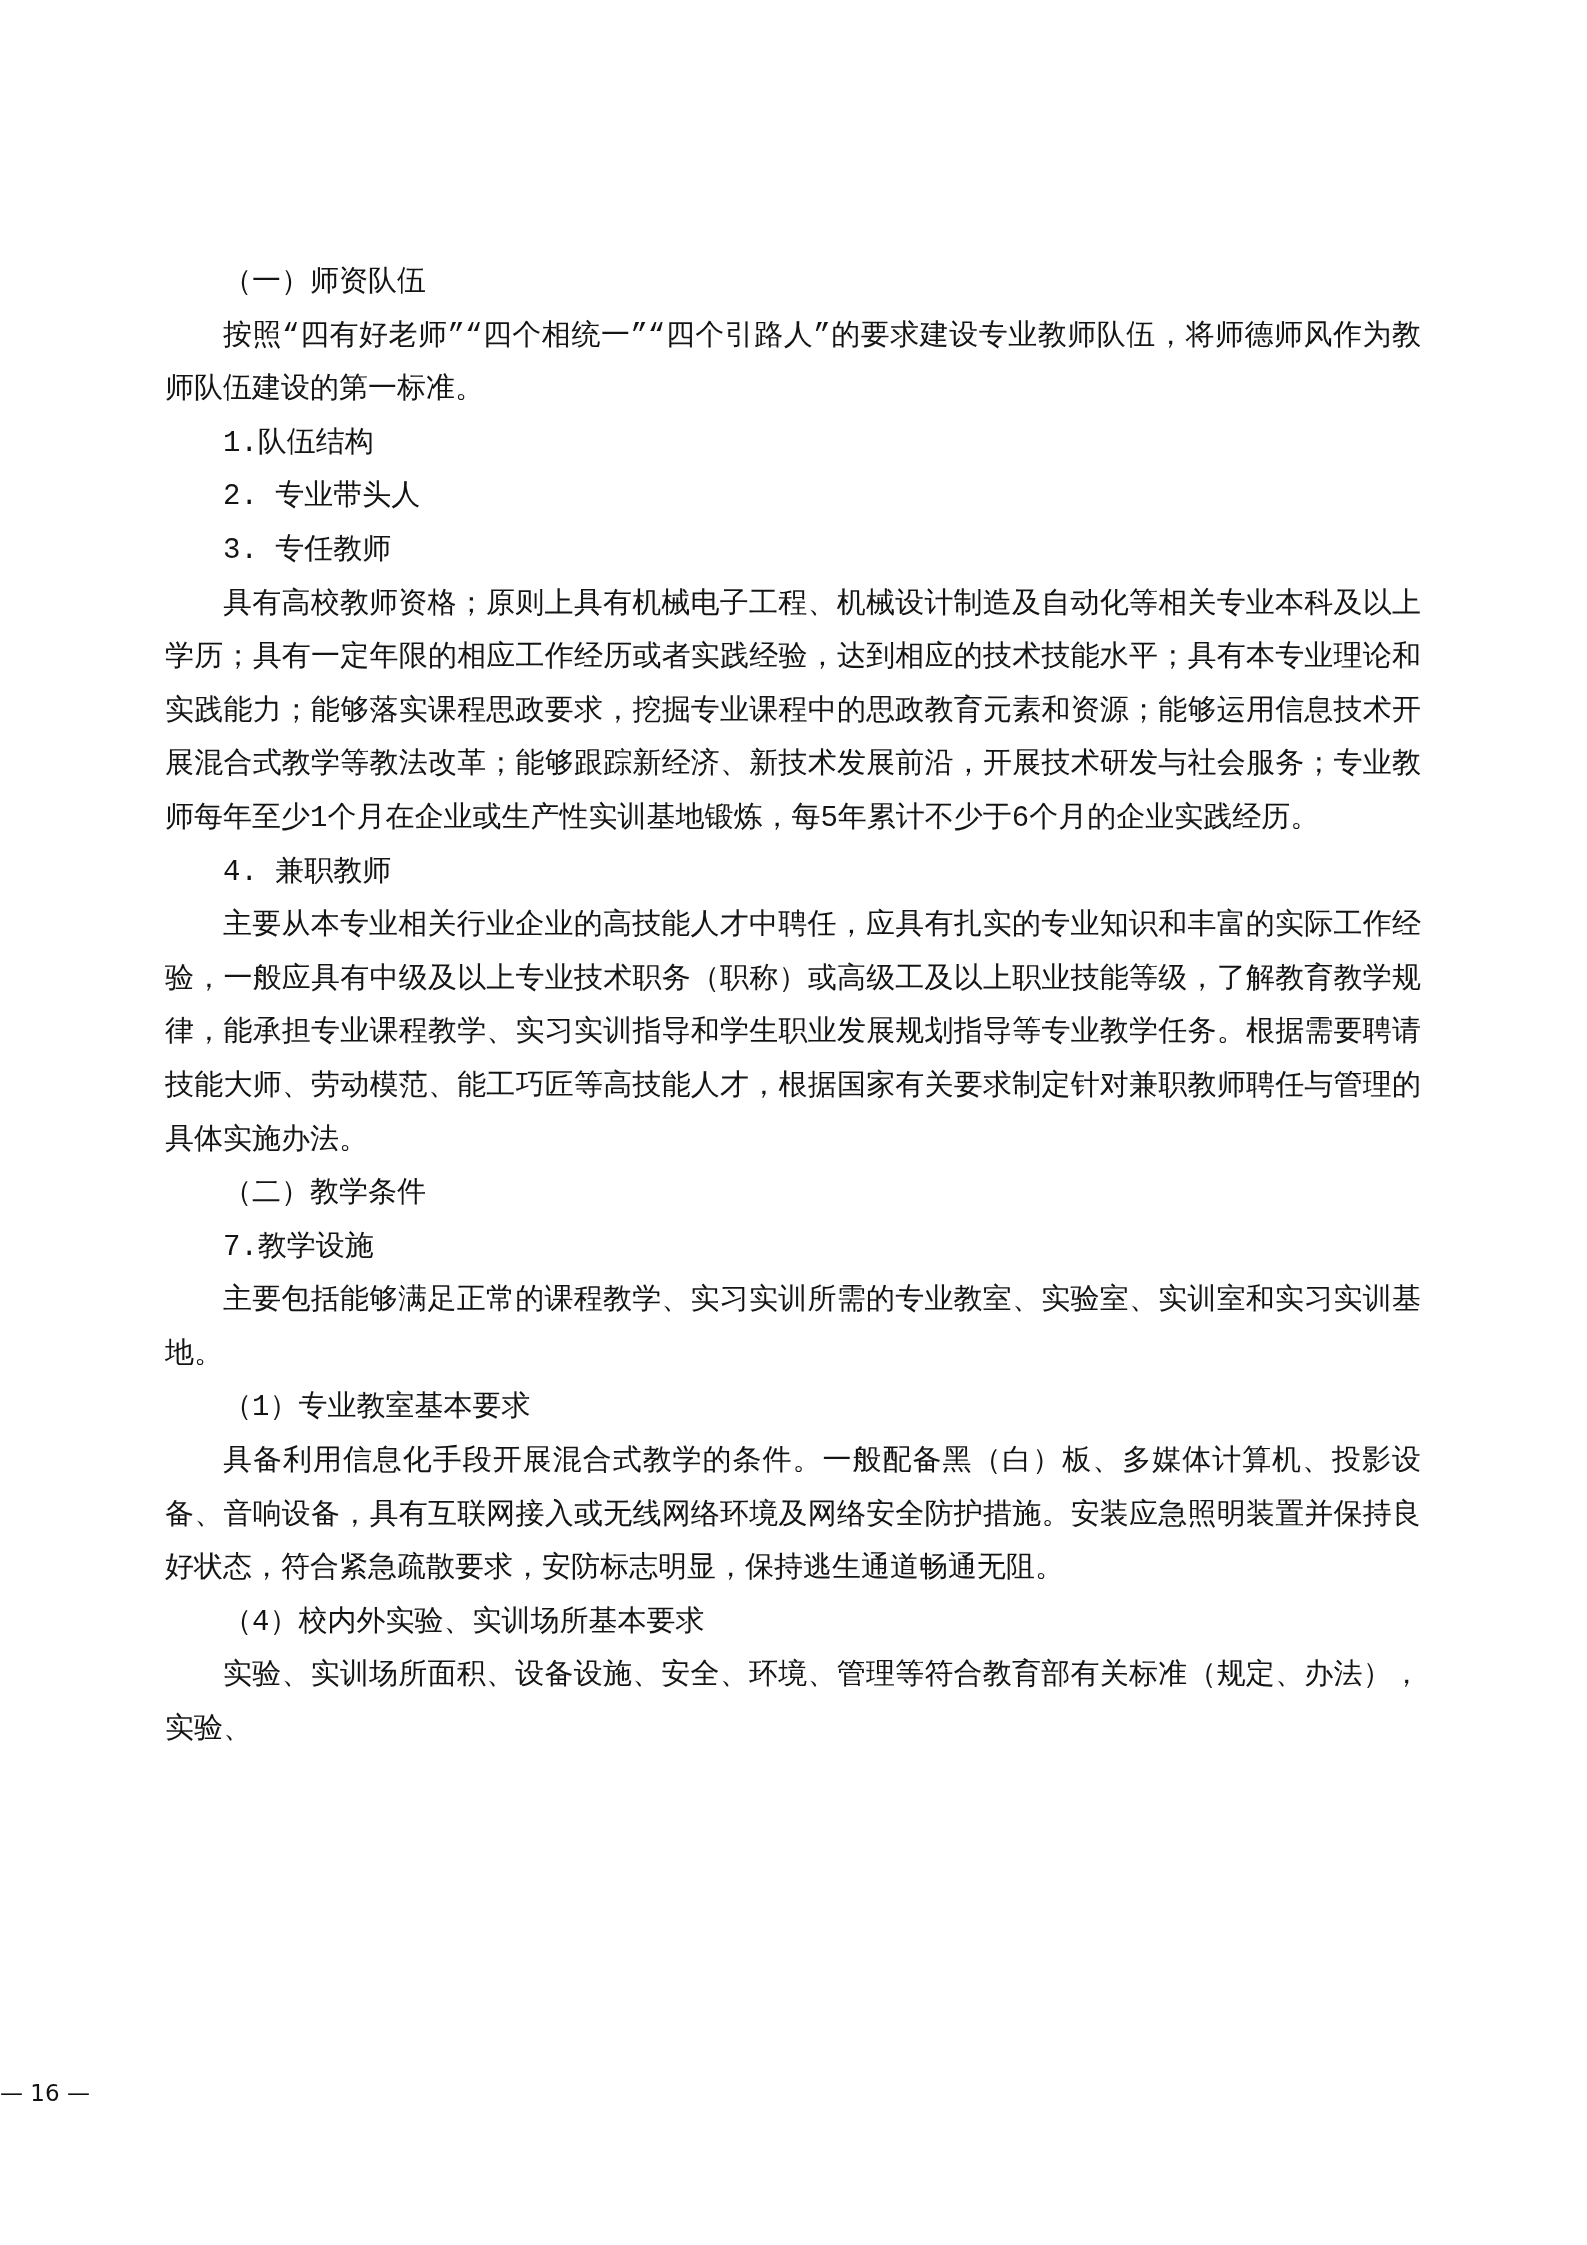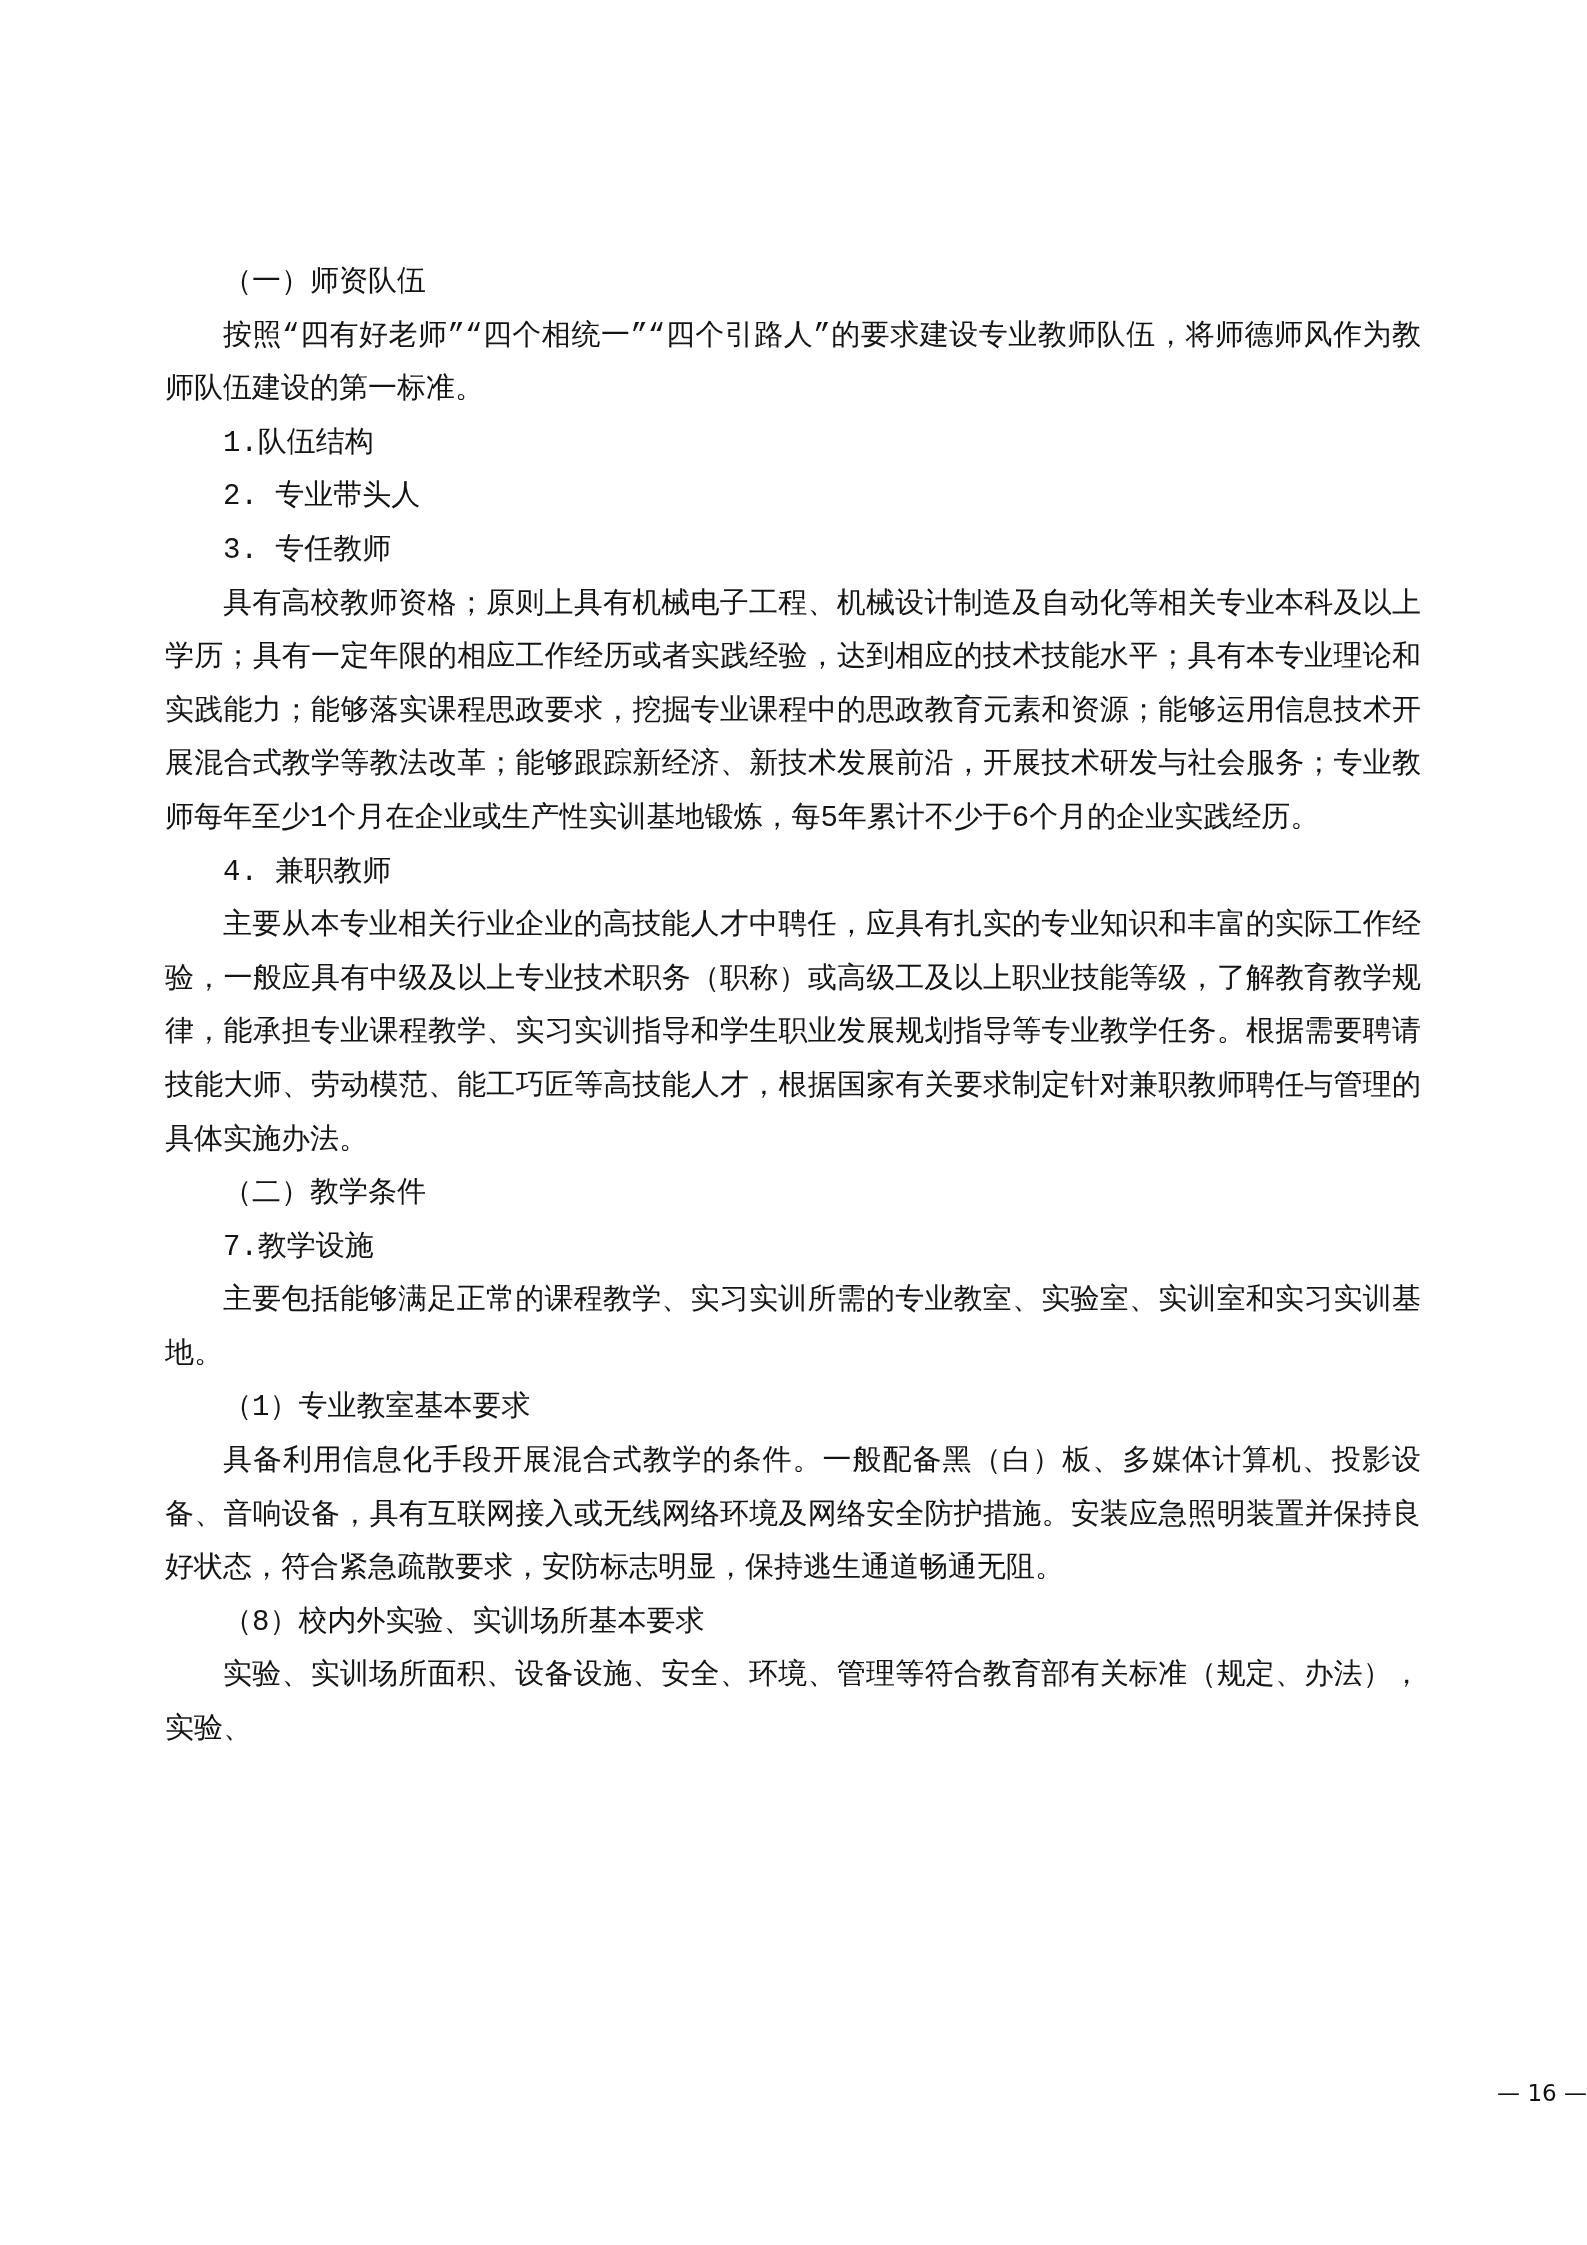--- a/index.html
+++ b/index.html
@@ -28,21 +28,21 @@
   .page-content p {
     margin: 0;
     padding: 0;
     text-indent: 2em;
   }
   .page-footer {
     position: absolute;
     top: 2080px;
     left: 0;
     width: 1587px;
-    text-align: right;
+    text-align: left;
     color: #111111;
     font-family: "DejaVu Sans", "Liberation Sans", sans-serif;
     font-size: 23px;
   }
 </style>
 </head>
 <body>
 
 <div class="page-content">
   <p>（一）师资队伍</p>
@@ -51,17 +51,17 @@
   <p>2. 专业带头人</p>
   <p>3. 专任教师</p>
   <p>具有高校教师资格；原则上具有机械电子工程、机械设计制造及自动化等相关专业本科及以上学历；具有一定年限的相应工作经历或者实践经验，达到相应的技术技能水平；具有本专业理论和实践能力；能够落实课程思政要求，挖掘专业课程中的思政教育元素和资源；能够运用信息技术开展混合式教学等教法改革；能够跟踪新经济、新技术发展前沿，开展技术研发与社会服务；专业教师每年至少1个月在企业或生产性实训基地锻炼，每5年累计不少于6个月的企业实践经历。</p>
   <p>4. 兼职教师</p>
   <p>主要从本专业相关行业企业的高技能人才中聘任，应具有扎实的专业知识和丰富的实际工作经验，一般应具有中级及以上专业技术职务（职称）或高级工及以上职业技能等级，了解教育教学规律，能承担专业课程教学、实习实训指导和学生职业发展规划指导等专业教学任务。根据需要聘请技能大师、劳动模范、能工巧匠等高技能人才，根据国家有关要求制定针对兼职教师聘任与管理的具体实施办法。</p>
   <p>（二）教学条件</p>
   <p>7.教学设施</p>
   <p>主要包括能够满足正常的课程教学、实习实训所需的专业教室、实验室、实训室和实习实训基地。</p>
   <p>（1）专业教室基本要求</p>
   <p>具备利用信息化手段开展混合式教学的条件。一般配备黑（白）板、多媒体计算机、投影设备、音响设备，具有互联网接入或无线网络环境及网络安全防护措施。安装应急照明装置并保持良好状态，符合紧急疏散要求，安防标志明显，保持逃生通道畅通无阻。</p>
-  <p>（8）校内外实验、实训场所基本要求</p>
+  <p>（4）校内外实验、实训场所基本要求</p>
   <p>实验、实训场所面积、设备设施、安全、环境、管理等符合教育部有关标准（规定、办法），实验、</p>
 </div>
 
 <div class="page-footer">— 16 —</div>
 
 </body></html>

